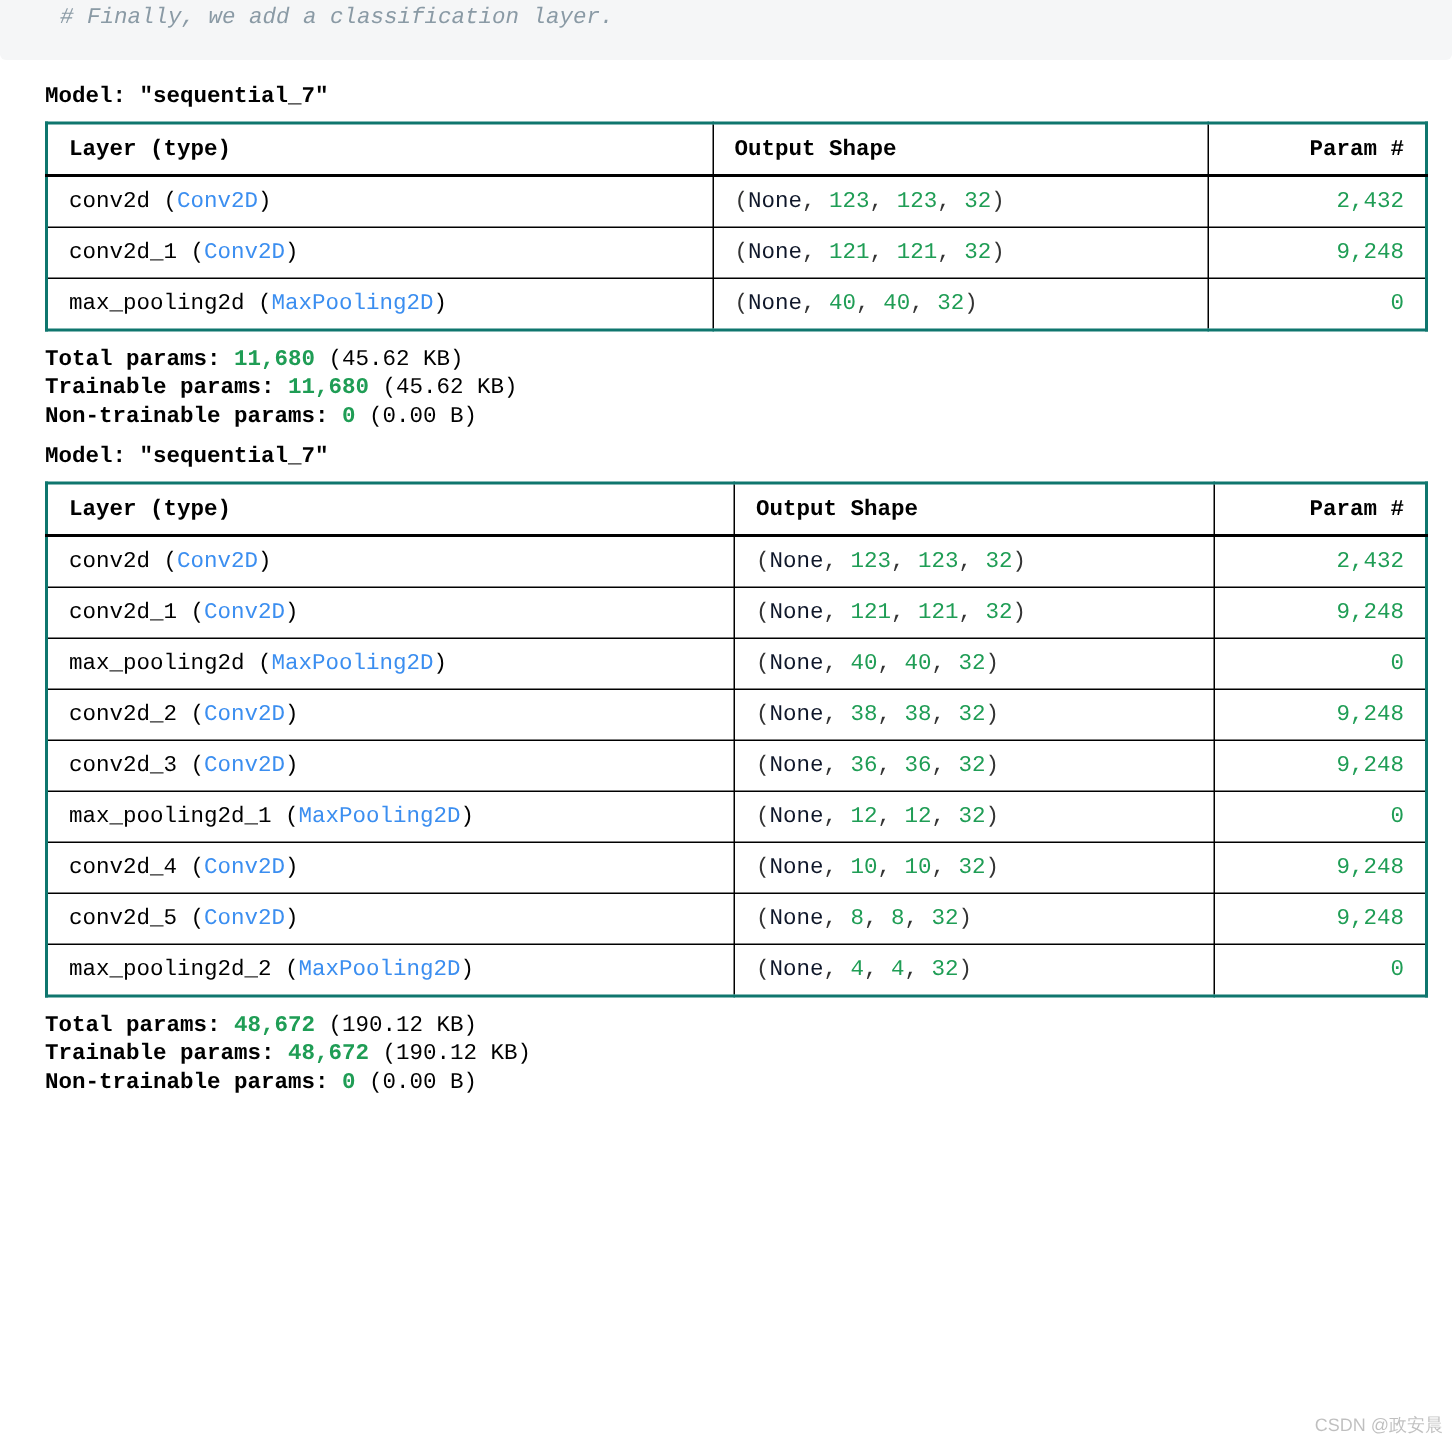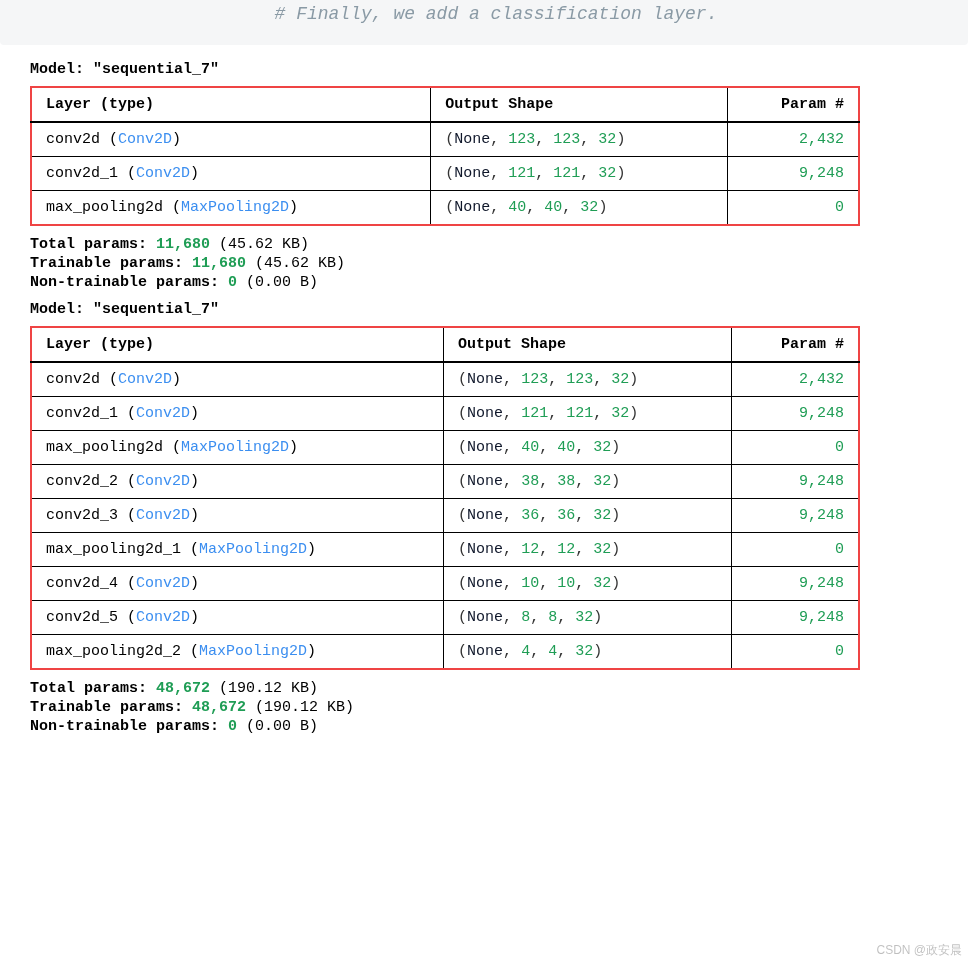--- a/index.html
+++ b/index.html
@@ -10,38 +10,37 @@
     padding: 0;
     width: 968px;
     color: #000;
   }
   .code-block {
     background: #f5f6f7;
     padding: 0 16px 16px 40px;
     margin: 0;
     line-height: 1.6;
     border-radius: 0 0 4px 4px;
-    font-size: 18px;
-    text-align: center;
+    font-size: 15px;
   }
   .comment { color: #8a9aa5; font-style: italic; }
   .plain { color: #333; }
   .num   { color: #1f9d55; }
   .content {
     padding: 6px 30px 10px 30px;
   }
   .model-line {
     font-weight: bold;
     margin: 10px 0 8px 0;
   }
   .model-line .str { font-weight: bold; }
   table {
     border-collapse: collapse;
-    width: 830px;
-    border: 2px solid #ef4444;
+    width: 922px;
+    border: 2px solid #0f766e;
     margin: 6px 0 10px 0;
   }
   th, td {
     border: 1px solid #000;
     padding: 8px 14px;
     text-align: left;
     font-family: Consolas, "Courier New", monospace;
     font-size: 15px;
     white-space: nowrap;
   }

